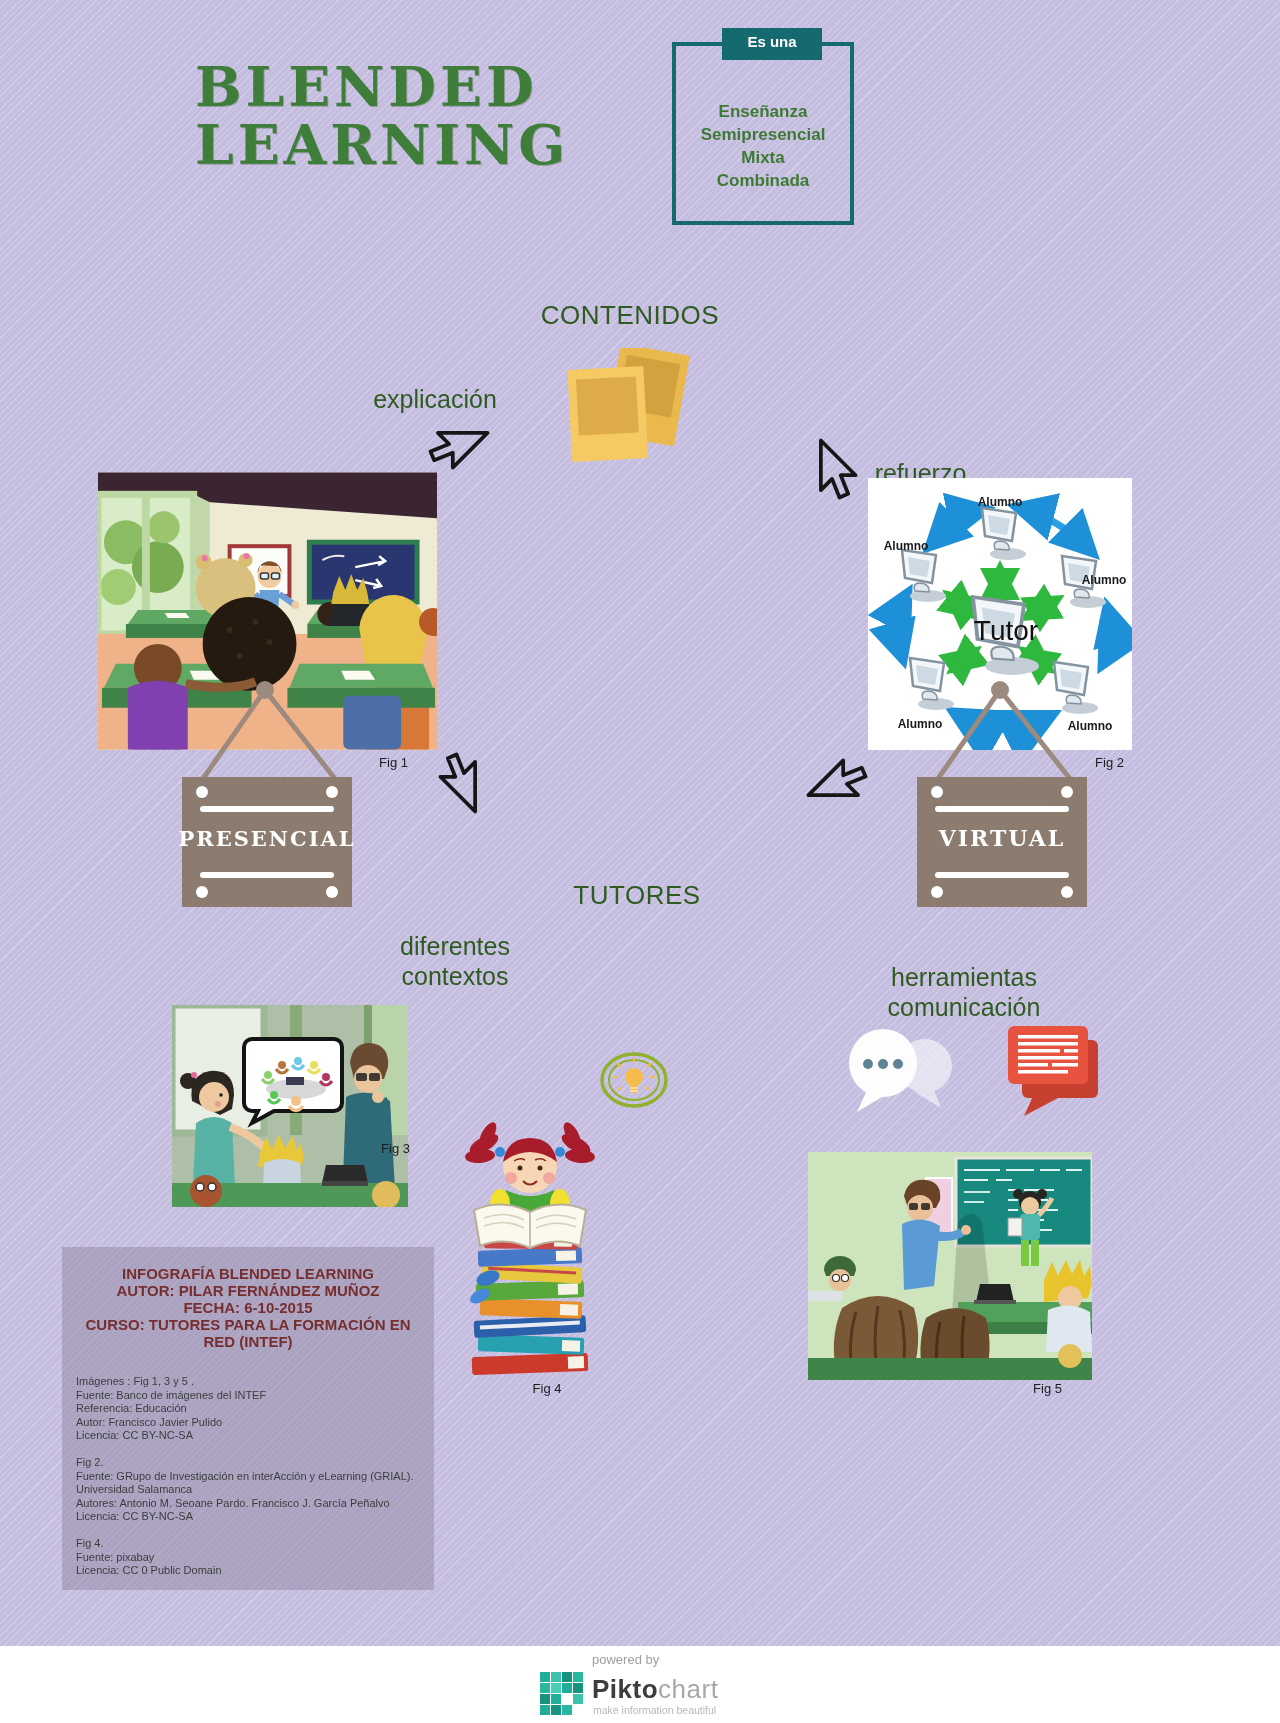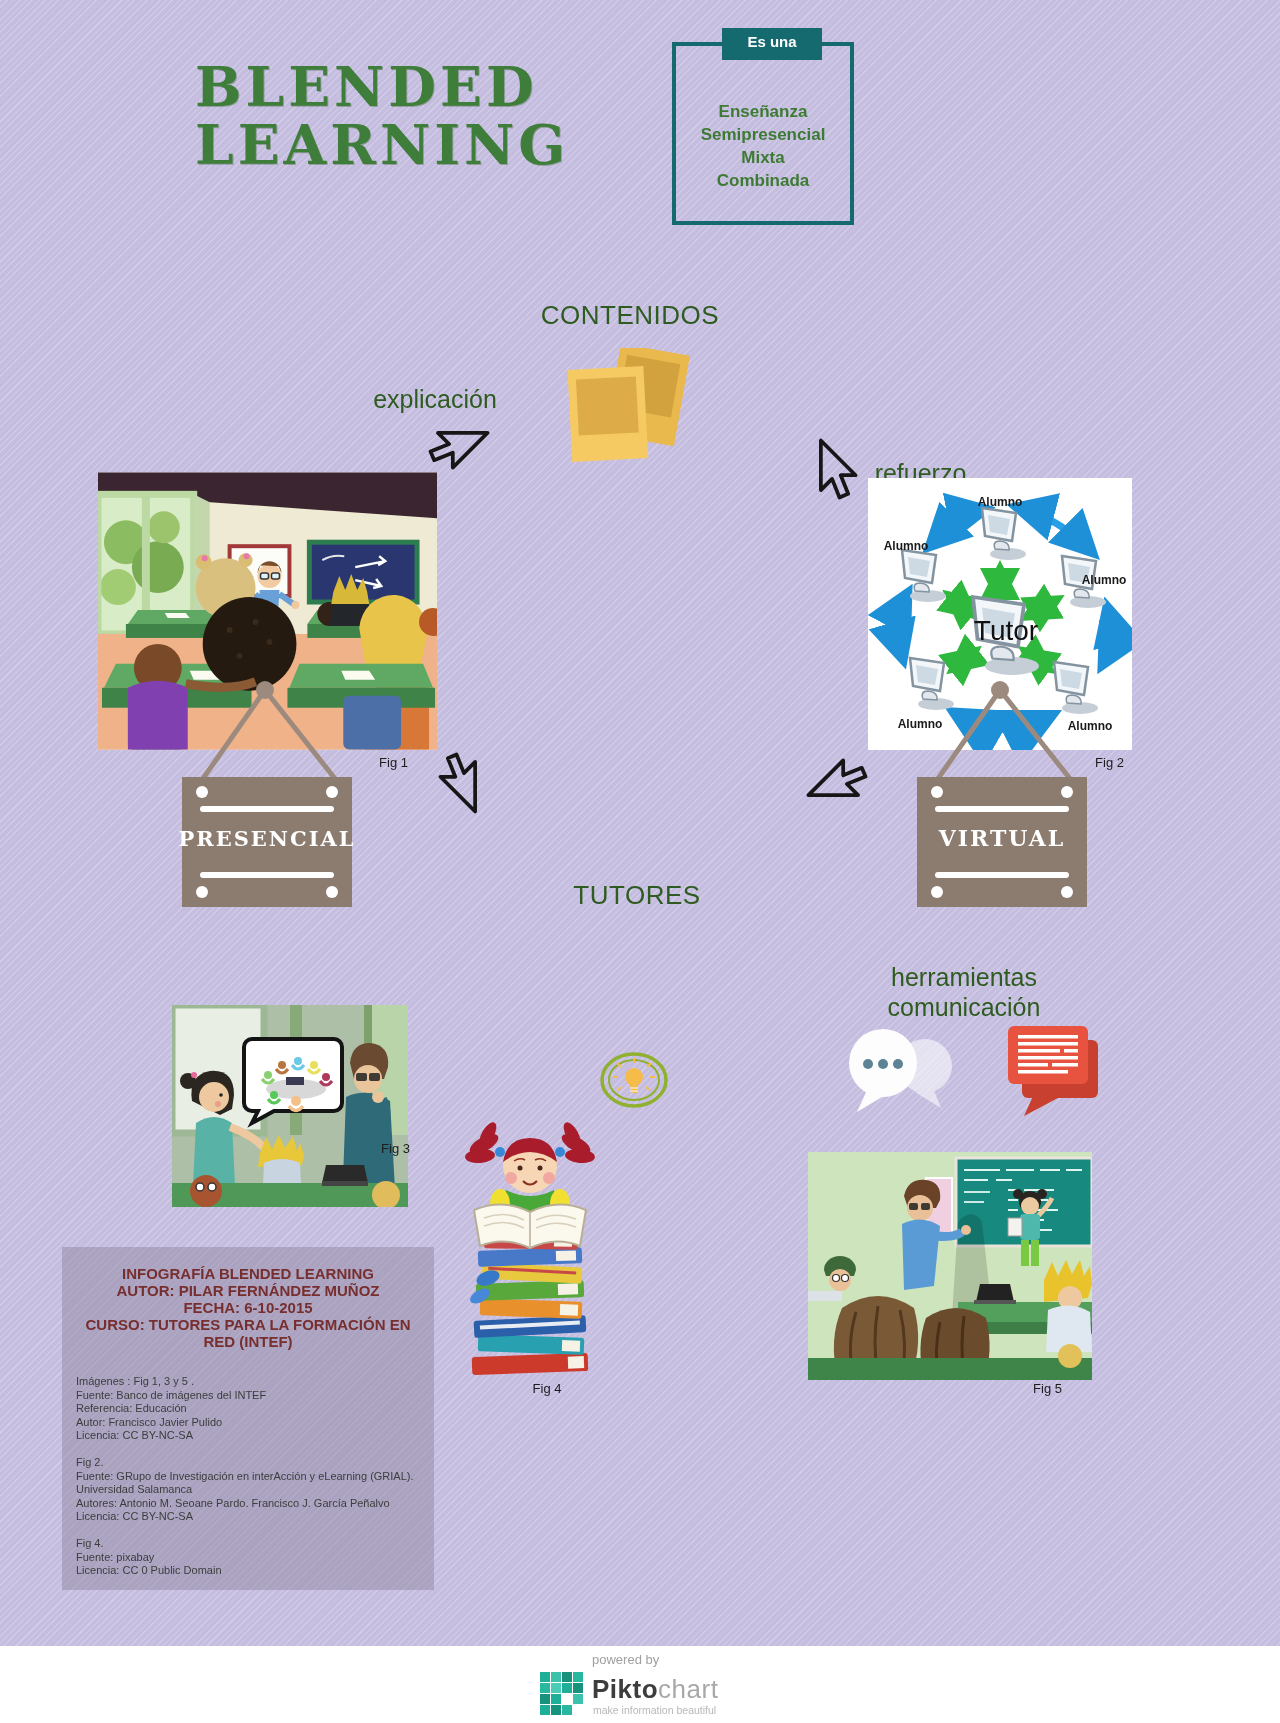--- a/index.html
+++ b/index.html
@@ -212,20 +212,24 @@
     <rect x="12" y="101" width="170" height="130" fill="#8c7b6f"></rect>
     <circle cx="32" cy="116" r="6" fill="#ffffff"></circle>
       <circle cx="162" cy="116" r="6" fill="#ffffff"></circle>
     <rect x="30" y="130" width="134" height="6" rx="3" fill="#ffffff"></rect>
     <text class="signtext" x="97" y="170" font-size="22" font-weight="bold" letter-spacing="2" fill="#ffffff" text-anchor="middle">VIRTUAL</text>
     <rect x="30" y="196" width="134" height="6" rx="3" fill="#ffffff"></rect>
     <circle cx="32" cy="216" r="6" fill="#ffffff"></circle>
       <circle cx="162" cy="216" r="6" fill="#ffffff"></circle>
   </svg>
 
+  <div class="abs lbl-green" style="left:355px;top:931px;width:200px;">
+    <div>diferentes</div>
+    <div>contextos</div>
+  </div>
   <div class="abs lbl-green" style="left:854px;top:962px;width:220px;">
     <div>herramientas</div>
     <div>comunicación</div>
   </div>
 
   <svg class="abs figimg" style="left:172px;top:1005px;" width="236" height="202" viewBox="0 0 236 202">
     <rect width="236" height="202" fill="#aebfa8"></rect>
     <rect x="0" y="0" width="92" height="128" fill="#e8eee4"></rect>
     <rect x="0" y="0" width="92" height="128" fill="none" stroke="#9cb894" stroke-width="7"></rect>
     <rect x="118" y="0" width="12" height="130" fill="#88aa78"></rect>

